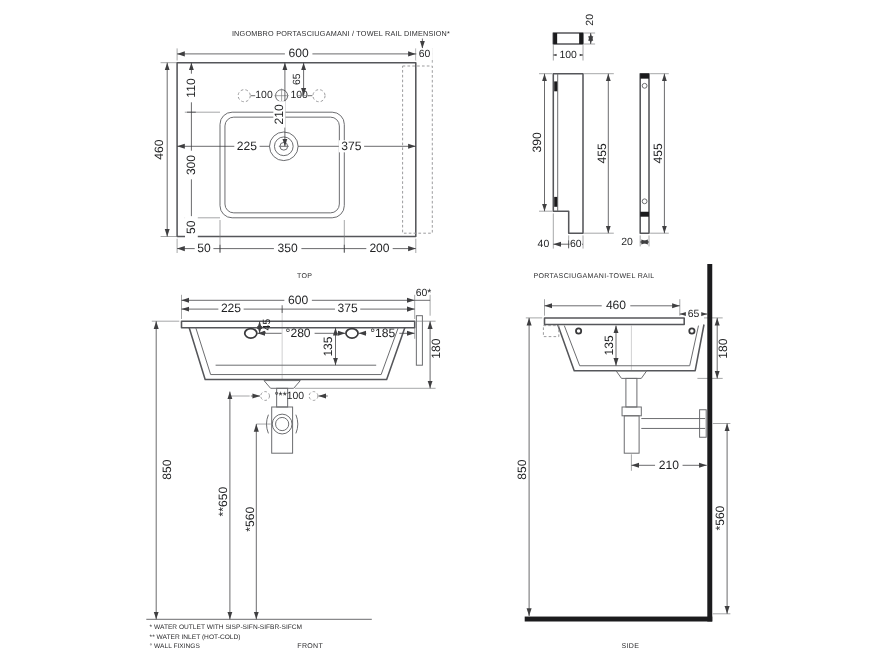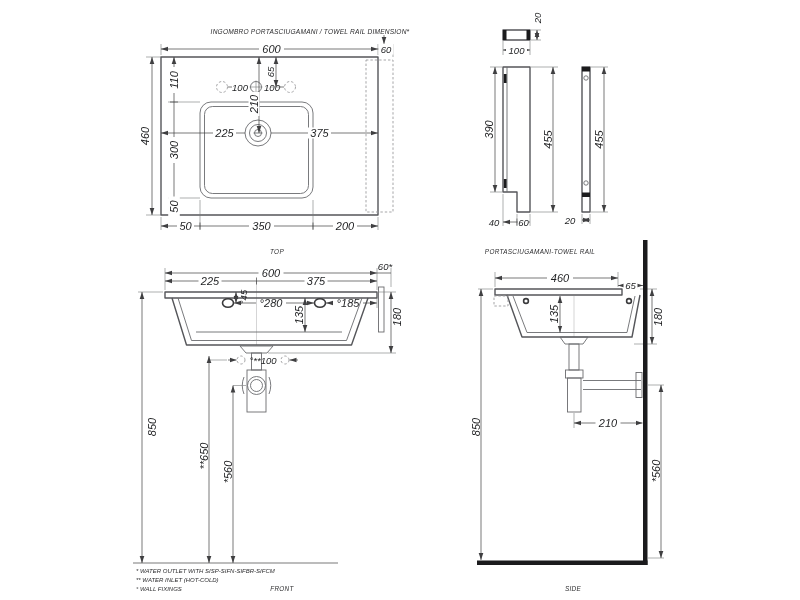--- a/index.html
+++ b/index.html
@@ -1,16 +1,16 @@
 <!DOCTYPE html>
 <html><head>
 <meta charset="utf-8">
 <style>
   html,body { margin:0; padding:0; background:#ffffff; }
-  #stage { width:800px; height:600px; position:relative; background:#fff; overflow:hidden;font-style:italic; }
+  #stage { width:800px; height:600px; position:relative; background:#fff; overflow:hidden; }
   svg { display:block; }
   .ol   { fill:none; stroke:#55565a; stroke-width:1.4; stroke-linejoin:round; }
   .ol2  { fill:none; stroke:#6a6b6e; stroke-width:0.9; }
   .dim  { fill:none; stroke:#3f3f41; stroke-width:0.7; }
   .ext  { fill:none; stroke:#77787a; stroke-width:0.6; }
   .dash { fill:none; stroke:#9b9b9d; stroke-width:0.9; stroke-dasharray:2.4 2; }
   .cl   { fill:none; stroke:#b9b9bb; stroke-width:0.6; }
   .blk  { fill:#1b1b1d; stroke:none; }
   .wr   { fill:#ffffff; stroke:none; }
   .bold-hole { fill:none; stroke:#3a3a3c; stroke-width:1.6; }

